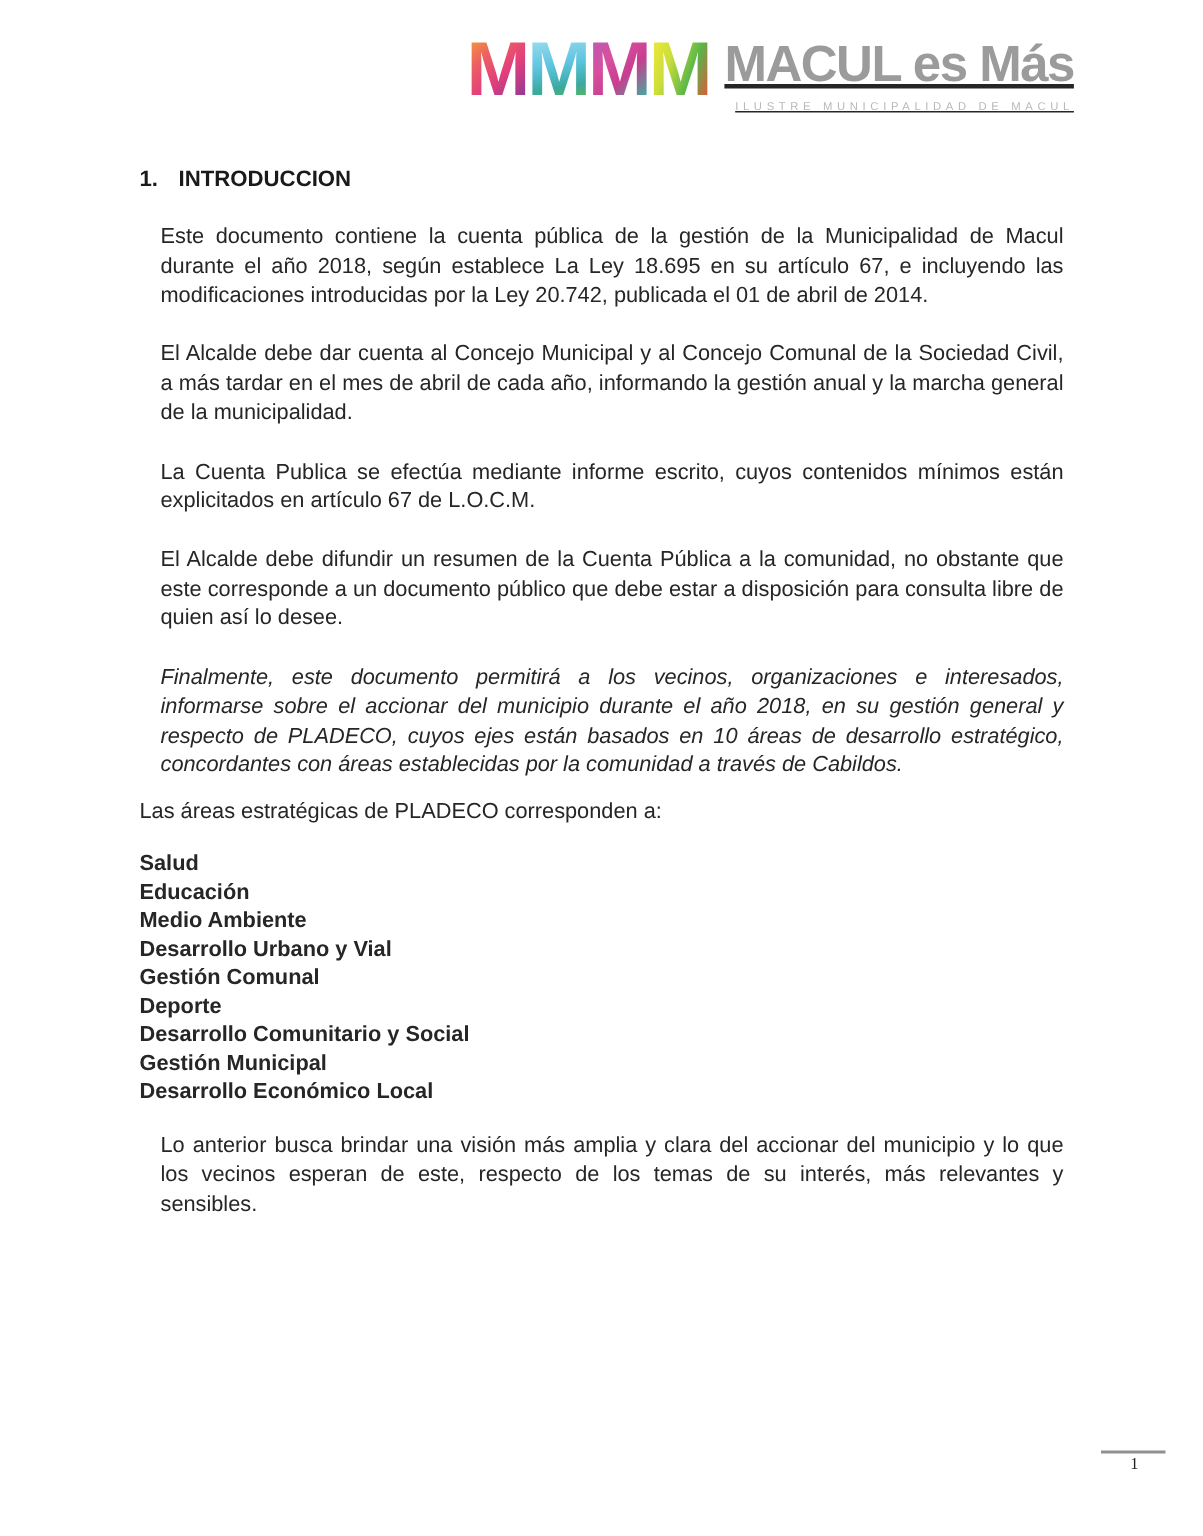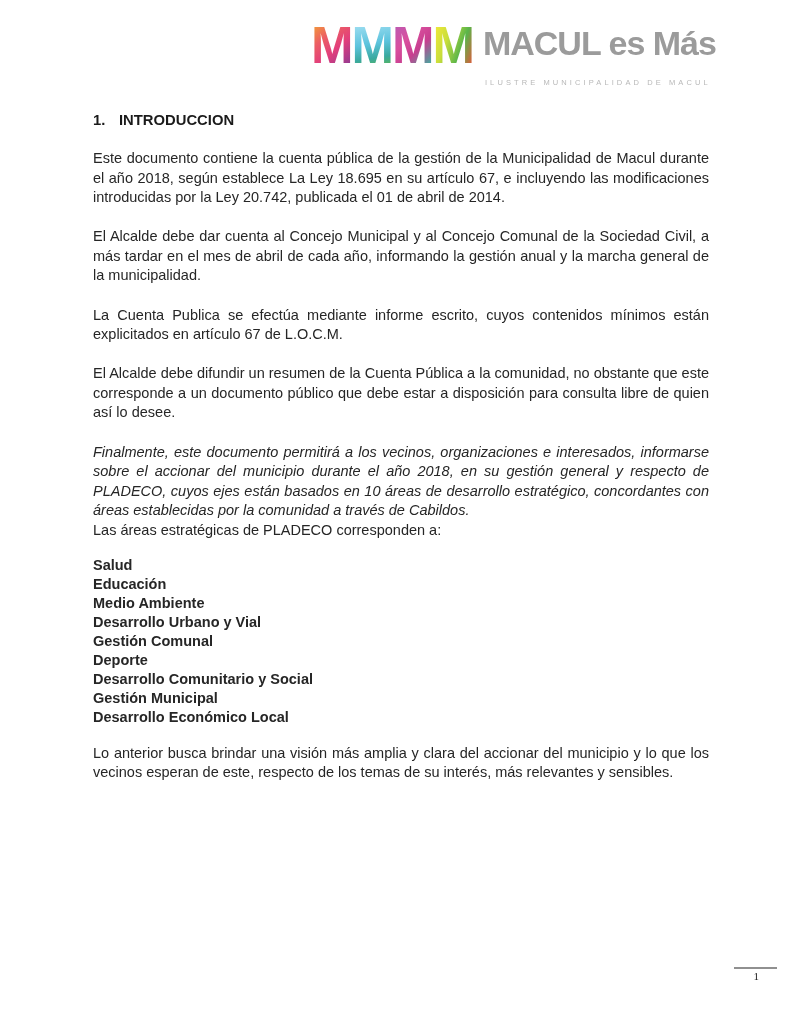--- a/index.html
+++ b/index.html
@@ -33,36 +33,37 @@
   .logo-m {
     color: transparent;
     -webkit-background-clip: text;
     background-clip: text;
   }
   .logo-m.m1 { background-image: linear-gradient(140deg, #f29c38 0%, #ec5f63 30%, #e23e7c 60%, #8e3a93 100%); }
   .logo-m.m2 { background-image: linear-gradient(170deg, #9adcf0 0%, #5cc3dd 45%, #3aa99f 78%, #58b55c 100%); }
   .logo-m.m3 { background-image: linear-gradient(135deg, #b95bb4 0%, #d94f9e 35%, #c73e8f 62%, #39b3a1 100%); }
   .logo-m.m4 { background-image: linear-gradient(110deg, #f5e93a 0%, #cade3a 35%, #59b54a 68%, #e8543a 100%); }
 
-  .logo-text { margin-left: 10px; margin-top: 2px; }
+  .logo-text { margin-left: 10px; margin-top: 2px; text-decoration: underline; }
   .logo-title {
     font-weight: bold;
     font-size: 34px;
     line-height: 28px;
     letter-spacing: -1px;
     color: #9b9b9b;
     white-space: nowrap;
   }
   .logo-subtitle {
-    margin-top: 21px;
+    margin-top: 9px;
     margin-left: 2px;
     font-size: 7.5px;
     letter-spacing: 3.1px;
     color: #b8b8b8;
     white-space: nowrap;
+    text-align: right;
   }
 
   
   .content {
     position: absolute;
     left: 93px;
     top: 113px;
     width: 616px;
     font-size: 14.5px;
     line-height: 19.6px;
@@ -72,23 +73,24 @@
     font-weight: bold;
     font-size: 14.8px;
     line-height: 15px;
     color: #1a1a1a;
     margin-bottom: 21px;
   }
   .heading-number { width: 26px; }
   .content p {
     text-align: justify;
     margin-bottom: 19.5px;
+    margin-left: 14px;
   }
   p.no-gap { margin-bottom: 0; font-style: italic; }
-  .pladeco-lead { line-height: 19.6px; margin-bottom: 15px; }
+  .pladeco-lead { line-height: 19.6px; margin-bottom: 15px; margin-top: 11px; }
   .area-list { margin-bottom: 17px; font-weight: bold; }
   .area-item { line-height: 19px; }
 
   
   .footer-rule {
     position: absolute;
     top: 967px;
     right: 25px;
     width: 43px;
     height: 2px;

